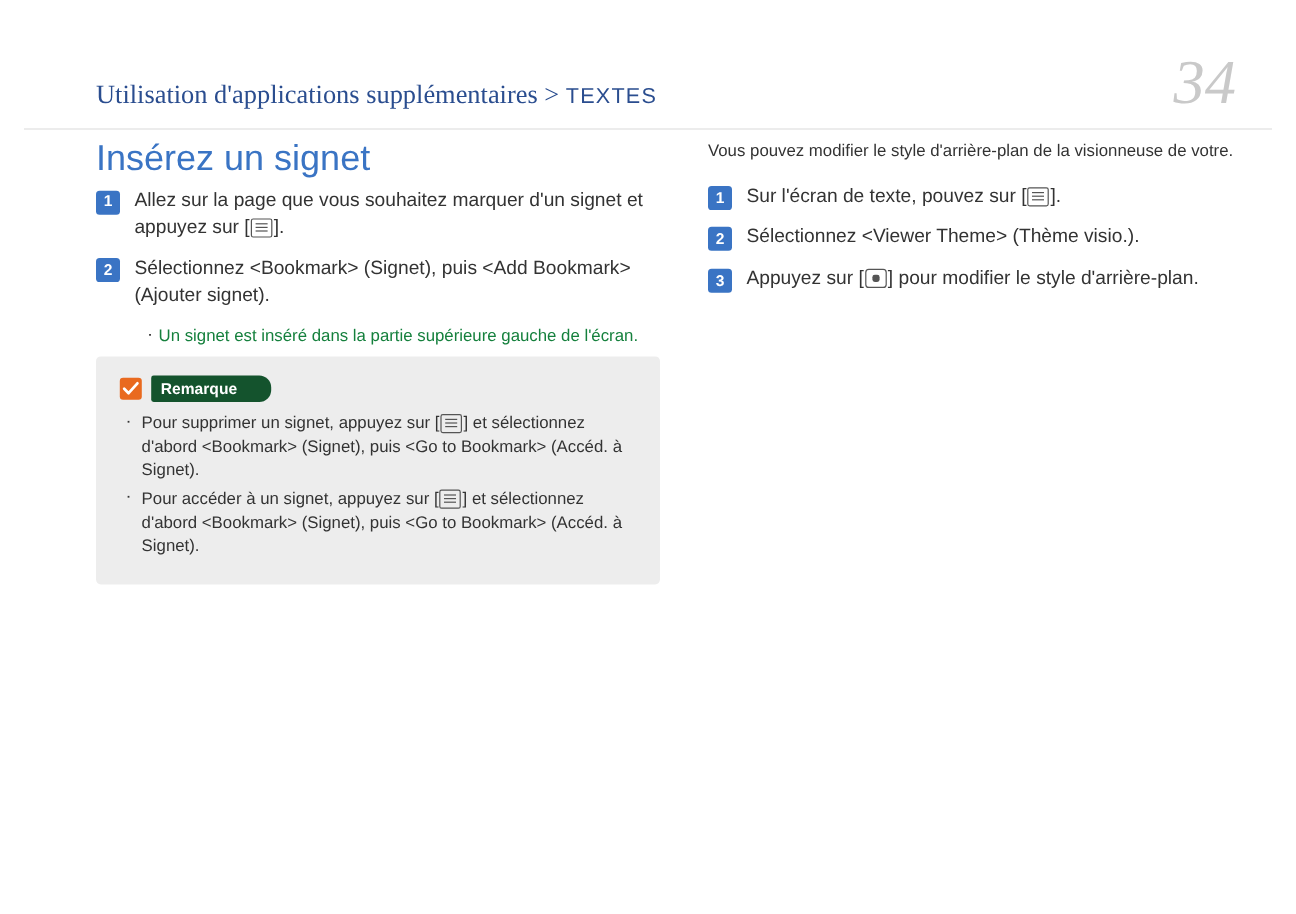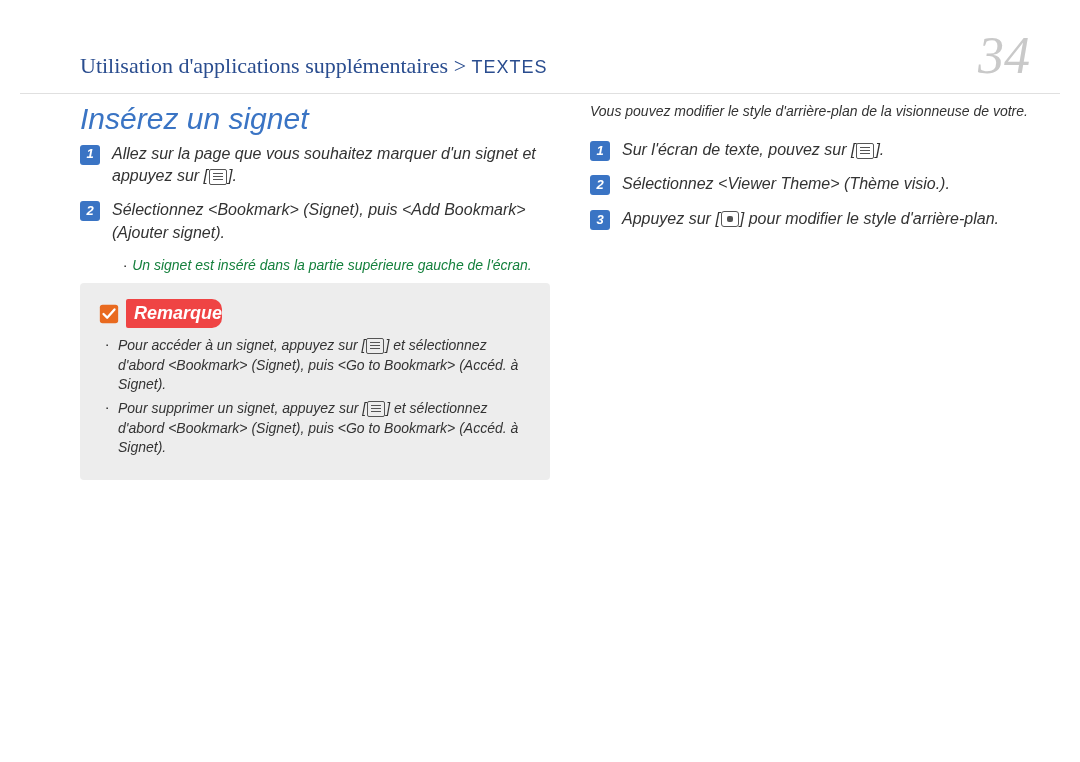--- a/index.html
+++ b/index.html
@@ -14,21 +14,21 @@
   .page {
     width: 1080px;
     height: 762px;
     position: relative;
     box-sizing: border-box;
   }
   .header-row {
     display: flex;
     justify-content: space-between;
     align-items: baseline;
-    padding: 26px 50px 0 80px;
+    padding: 40px 50px 0 80px;
     text-align: right;
   }
   .breadcrumb {
     font-family: Georgia, 'Times New Roman', serif;
     font-size: 22px;
     color: #2a4d8f;
   }
   .breadcrumb .sub {
     font-family: Arial, Helvetica, sans-serif;
     font-size: 18px;
@@ -43,21 +43,20 @@
   }
   .rule {
     border: none;
     border-top: 1px solid #e0e0e0;
     margin: 8px 20px 0 20px;
   }
   .columns {
     display: flex;
     padding: 8px 20px 0 80px;
     gap: 40px;
-    font-style: italic;
   }
   .col {
     width: 480px;
   }
   h1.section-title {
     font-size: 30px;
     font-weight: normal;
     color: #3a74c4;
     margin: 0 0 6px 0;
     line-height: 1.15;
@@ -156,25 +155,25 @@
     align-items: center;
     margin-bottom: 8px;
   }
   .note-icon {
     width: 22px;
     height: 22px;
     margin-right: 6px;
     flex-shrink: 0;
   }
   .note-label {
-    background: #ef4444;
+    background: #14532d;
     color: #fff;
     font-weight: bold;
-    font-size: 18px;
-    padding: 2px 0 2px 8px;
+    font-size: 13px;
+    padding: 2px 28px 2px 8px;
     border-radius: 2px 10px 10px 2px;
   }
   .note-item {
     margin-left: 20px;
     margin-bottom: 4px;
     position: relative;
   }
   .note-item::before {
     content: "▪";
     font-size: 6px;
@@ -221,24 +220,24 @@
 
       <div class="note-box">
         <div class="note-header">
           <svg class="note-icon" viewBox="0 0 24 24">
             <rect x="2" y="2" width="20" height="20" rx="3" fill="#e96a1f"></rect>
             <path d="M6 12 l4 4 l8 -9" stroke="#fff" stroke-width="2.5" fill="none" stroke-linecap="round" stroke-linejoin="round"></path>
           </svg>
           <span class="note-label">Remarque</span>
         </div>
         <div class="note-item">
+          <span>Pour supprimer un signet, appuyez sur [</span><span class="icon-menu"></span><span>] et sélectionnez d'abord &lt;Bookmark&gt; (Signet), puis &lt;Go to Bookmark&gt; (Accéd. à Signet).</span>
+        </div>
+        <div class="note-item">
           <span>Pour accéder à un signet, appuyez sur [</span><span class="icon-menu"></span><span>] et sélectionnez d'abord &lt;Bookmark&gt; (Signet), puis &lt;Go to Bookmark&gt; (Accéd. à Signet).</span>
-        </div>
-        <div class="note-item">
-          <span>Pour supprimer un signet, appuyez sur [</span><span class="icon-menu"></span><span>] et sélectionnez d'abord &lt;Bookmark&gt; (Signet), puis &lt;Go to Bookmark&gt; (Accéd. à Signet).</span>
         </div>
       </div>
     </div>
 
     <div class="col">
       <p class="intro">Vous pouvez modifier le style d'arrière-plan de la visionneuse de votre.</p>
 
       <div class="step">
         <div class="step-num">1</div>
         <div class="step-body">

